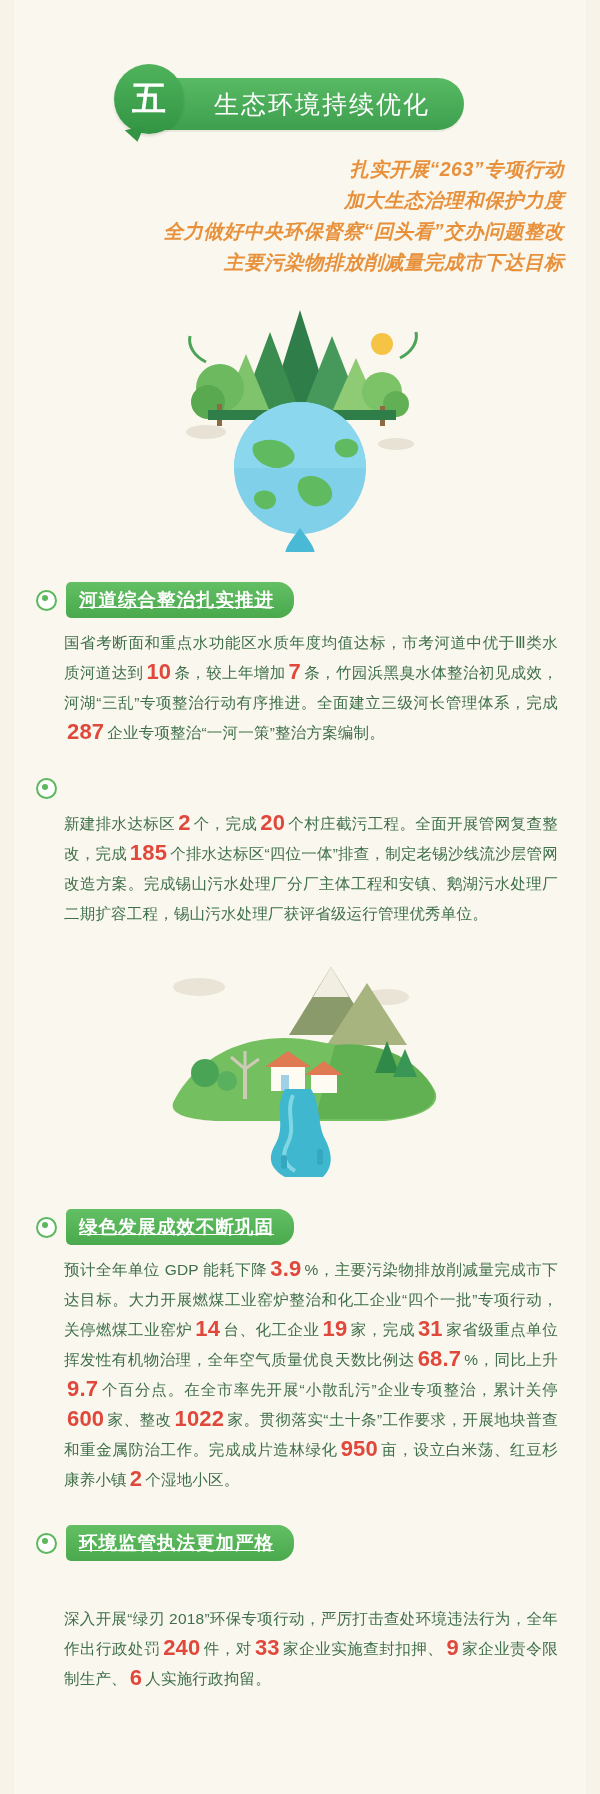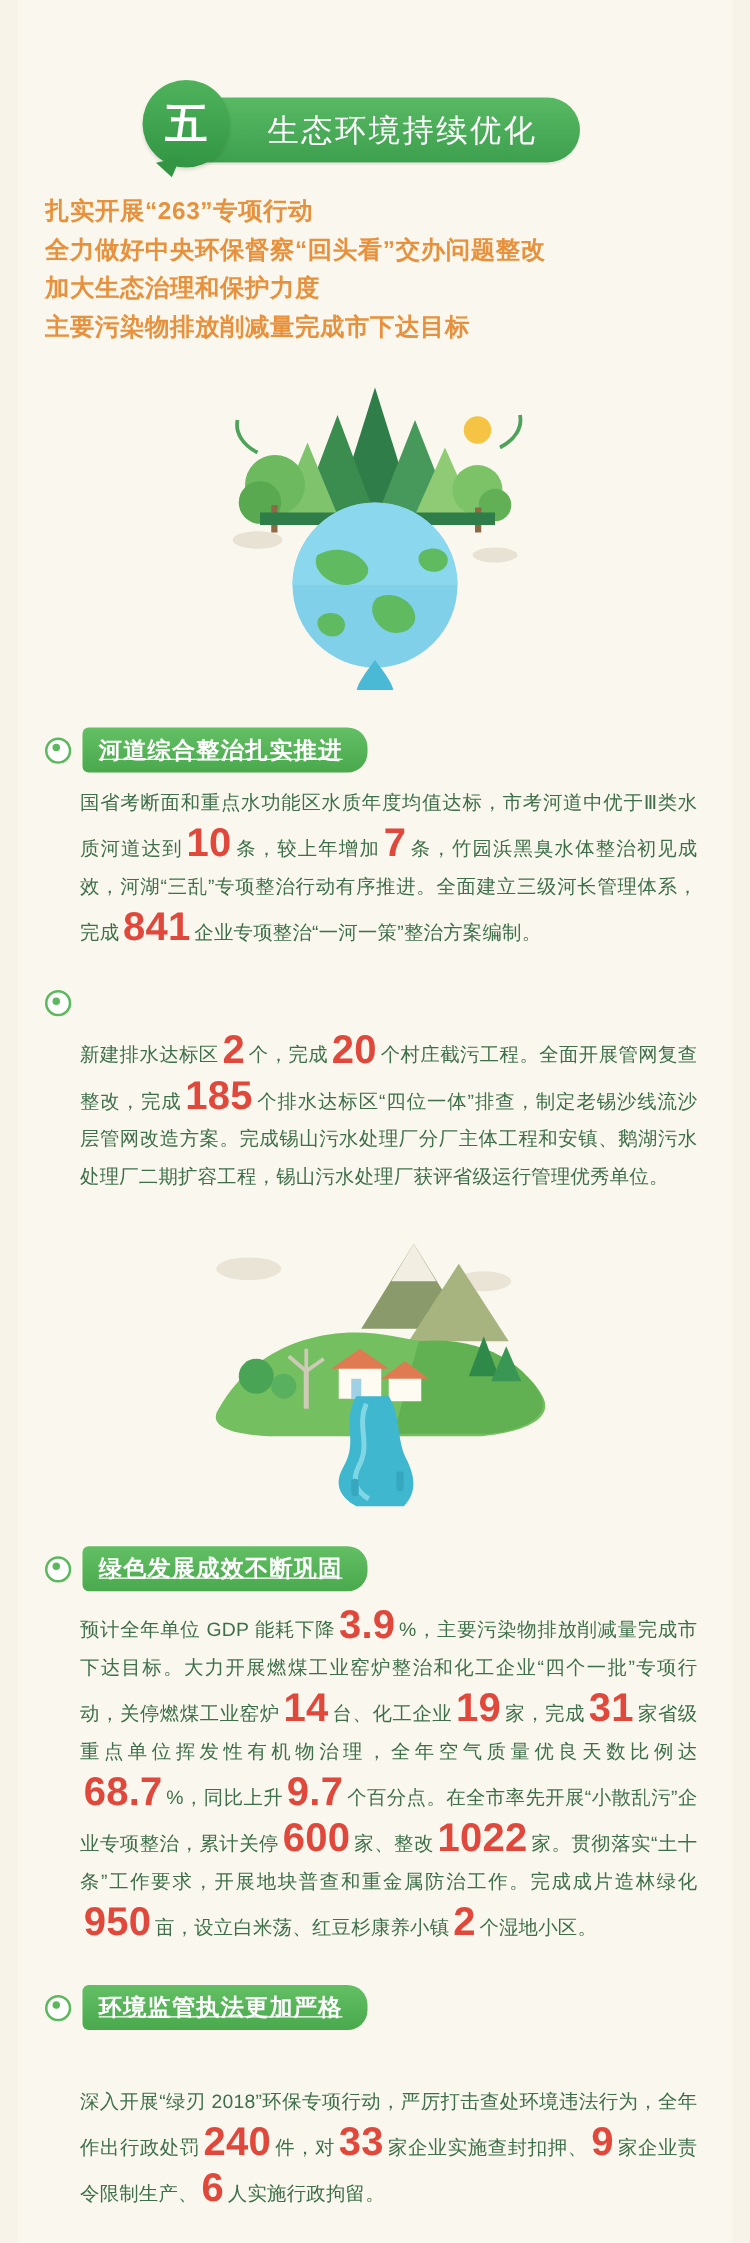--- a/index.html
+++ b/index.html
@@ -69,26 +69,27 @@
     width:0;height:0;
     border-left:10px solid transparent;
     border-right:10px solid transparent;
     border-top:14px solid #339544;
     transform:rotate(-12deg);
   }
 
   
   .subtitle {
     margin:24px 0 0 0;
-    text-align:left;
+    text-align:right;
     color:#e8913c;
     font-size:19.5px;
     font-weight:bold;
     line-height:31px;
     letter-spacing:.5px;
+    font-style:italic;
   }
   .subtitle div{ white-space:nowrap; }
 
   
   .illu { position:relative; margin:14px auto 6px; }
   .illu1 { width:300px; height:260px; }
   .illu2 { width:330px; height:230px; margin-top:20px;}
 
   
   .sec-head {
@@ -129,21 +130,21 @@
   .para {
     color:#3f6f4a;
     font-size:15.5px;
     line-height:30px;
     text-align:justify;
     padding:0 6px 0 28px;
     letter-spacing:.2px;
   }
   .para .big {
     color:#e0483c;
-    font-size:32px;
+    font-size:22px;
     font-weight:bold;
     padding:0 3px;
     line-height:1;
     vertical-align:-1px;
   }
 
   
   svg { display:block; }
 </style>
 </head>
@@ -156,22 +157,22 @@
 
     <div class="header-wrap">
       <div class="ribbon">
         <div class="num-bubble">五</div>
         <div class="ribbon-title">生态环境持续优化</div>
       </div>
     </div>
 
     <div class="subtitle">
       <div>扎实开展“263”专项行动</div>
+      <div>加大生态治理和保护力度</div>
       <div>全力做好中央环保督察“回头看”交办问题整改</div>
-      <div>加大生态治理和保护力度</div>
       <div>主要污染物排放削减量完成市下达目标</div>
     </div>
 
     <div class="illu illu1">
       <svg viewBox="0 0 300 260" width="300" height="260">
 
         <circle cx="232" cy="52" r="11" fill="#f6c445"></circle>
 
         <polygon points="150,18 182,120 118,120" fill="#2f7d48"></polygon>
         <polygon points="120,40 150,120 90,120" fill="#3a8c4f"></polygon>
@@ -205,21 +206,21 @@
         <ellipse cx="56" cy="140" rx="20" ry="7" fill="#e7e2d4"></ellipse>
         <ellipse cx="246" cy="152" rx="18" ry="6" fill="#e7e2d4"></ellipse>
       </svg>
     </div>
 
     <div class="sec-head">
       <span class="bullet"></span>
       <span class="pill">河道综合整治扎实推进</span>
     </div>
     <div class="para">
-      <span>国省考断面和重点水功能区水质年度均值达标，市考河道中优于Ⅲ类水质河道达到</span><span class="big">10</span><span>条，较上年增加</span><span class="big">7</span><span>条，竹园浜黑臭水体整治初见成效，河湖“三乱”专项整治行动有序推进。全面建立三级河长管理体系，完成</span><span class="big">841</span><span>企业专项整治“一河一策”整治方案编制。</span>
+      <span>国省考断面和重点水功能区水质年度均值达标，市考河道中优于Ⅲ类水质河道达到</span><span class="big">10</span><span>条，较上年增加</span><span class="big">7</span><span>条，竹园浜黑臭水体整治初见成效，河湖“三乱”专项整治行动有序推进。全面建立三级河长管理体系，完成</span><span class="big">287</span><span>企业专项整治“一河一策”整治方案编制。</span>
     </div>
 
     <div class="sec-head">
       <span class="bullet"></span>
     </div>
     <div class="para">
       <span>新建排水达标区</span><span class="big">2</span><span>个，完成</span><span class="big">20</span><span>个村庄截污工程。全面开展管网复查整改，完成</span><span class="big">185</span><span>个排水达标区“四位一体”排查，制定老锡沙线流沙层管网改造方案。完成锡山污水处理厂分厂主体工程和安镇、鹅湖污水处理厂二期扩容工程，锡山污水处理厂获评省级运行管理优秀单位。</span>
     </div>
 
     <div class="illu illu2">

